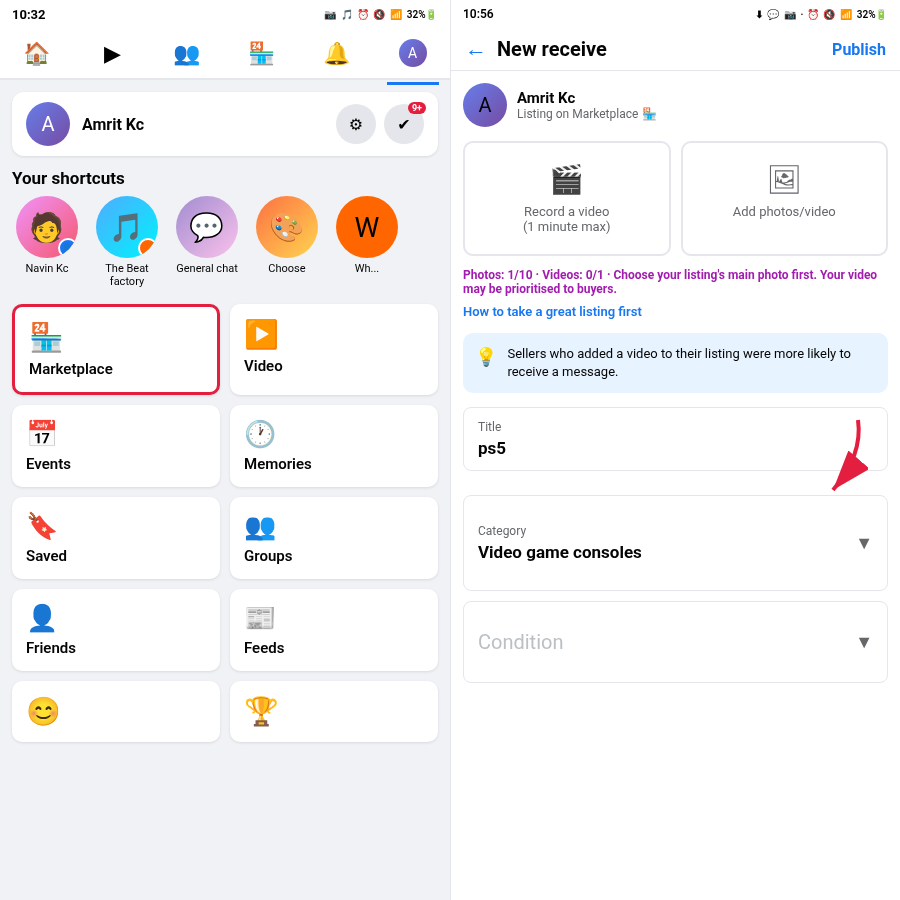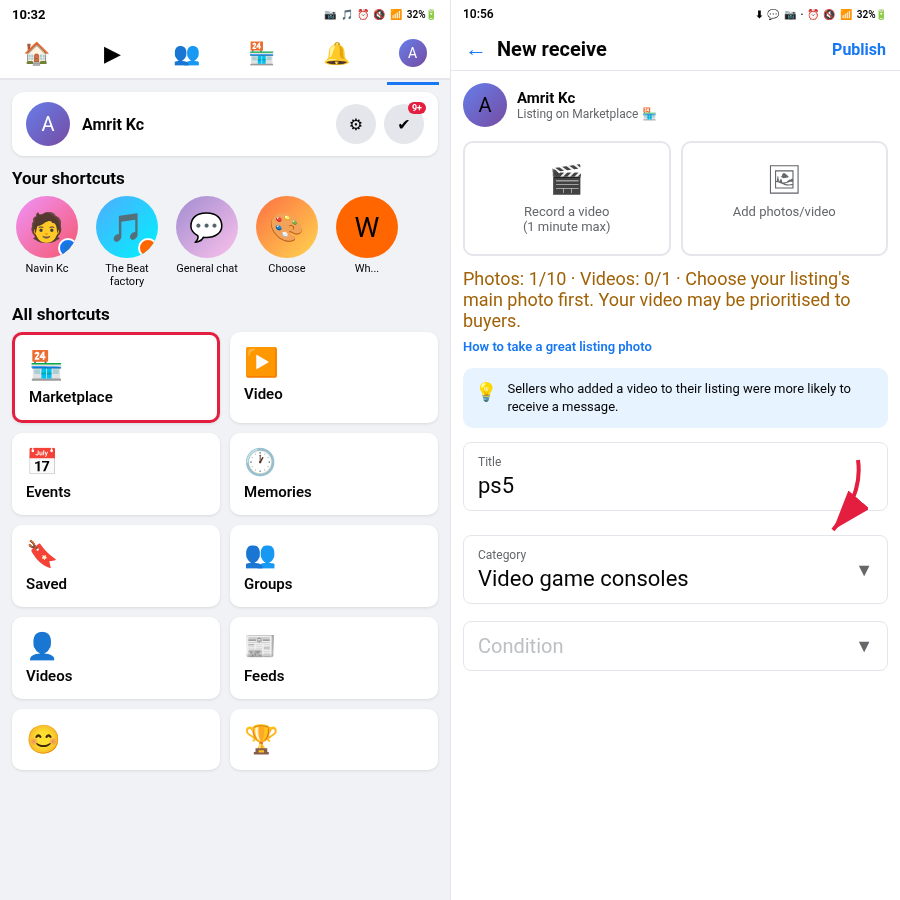--- a/index.html
+++ b/index.html
@@ -235,21 +235,21 @@
       border: 2px solid #e4e6eb;
       border-radius: 10px;
       padding: 20px 10px;
       display: flex; flex-direction: column; align-items: center; gap: 8px;
       cursor: pointer; background: #fff;
     }
     .media-icon { font-size: 28px; color: #65676b; }
     .media-label { font-size: 13px; color: #65676b; text-align: center; }
 
     .photos-info {
-      font-size: 18px; color: #a16207; margin-bottom: 8px;
+      font-size: 12px; color: #a21caf; margin-bottom: 8px; font-weight: bold;
     }
     .listing-link {
       font-size: 13px; color: #1877f2; font-weight: 600;
       margin-bottom: 14px; cursor: pointer;
     }
 
     
     .tip-box {
       background: #e7f3ff;
       border-radius: 10px;
@@ -262,28 +262,28 @@
 
     
     .form-field {
       border: 1px solid #e4e6eb;
       border-radius: 8px;
       padding: 12px 14px;
       margin-bottom: 24px;
       background: #fff;
     }
     .field-label { font-size: 12px; color: #65676b; margin-bottom: 4px; }
-    .field-value { font-size: 22px; color: #050505; font-weight: 400; }
+    .field-value { font-size: 17px; color: #050505; font-weight: 700; }
     .field-placeholder { font-size: 20px; color: #bcc0c4; }
 
     .form-field-dropdown {
       border: 1px solid #e4e6eb;
       border-radius: 8px;
-      padding: 12px 14px;
-      margin-bottom: 17px;
+      padding: 28px 14px;
+      margin-bottom: 10px;
       background: #fff;
       display: flex; align-items: center; justify-content: space-between;
     }
     .dropdown-content { display: flex; flex-direction: column; }
     .dropdown-arrow { font-size: 18px; color: #65676b; }
 
     
     .shortcuts-row::-webkit-scrollbar { display: none; }
     .right-content::-webkit-scrollbar { width: 4px; }
     .right-content::-webkit-scrollbar-thumb { background: #ccc; border-radius: 2px; }
@@ -383,21 +383,20 @@
 
       <div class="shortcut-item">
         <div class="shortcut-avatar">
           <div class="av-bg" style="background:#ff6600">W</div>
         </div>
         <span class="shortcut-name">Wh...</span>
       </div>
 
     </div>
 
-    <div class="section-title">All shortcuts</div>
     <div class="all-shortcuts-grid">
 
       <div class="shortcut-card highlighted">
         <div class="card-icon">🏪</div>
         <span class="card-label">Marketplace</span>
       </div>
 
       <div class="shortcut-card">
         <div class="card-icon">▶️</div>
         <span class="card-label">Video</span>
@@ -418,21 +417,21 @@
         <span class="card-label">Saved</span>
       </div>
 
       <div class="shortcut-card">
         <div class="card-icon" style="font-size:26px;color:#1877f2">👥</div>
         <span class="card-label">Groups</span>
       </div>
 
       <div class="shortcut-card">
         <div class="card-icon" style="font-size:26px;color:#1877f2">👤</div>
-        <span class="card-label">Videos</span>
+        <span class="card-label">Friends</span>
       </div>
 
       <div class="shortcut-card">
         <div class="card-icon" style="font-size:26px;color:#1877f2">📰</div>
         <span class="card-label">Feeds</span>
       </div>
 
     </div>
 
     <div style="display:flex; gap:10px; margin-top:10px;">
@@ -490,21 +489,21 @@
         <span class="media-label">Record a video<br>(1 minute max)</span>
       </div>
       <div class="media-btn">
         <span class="media-icon">🖼</span>
         <span class="media-label">Add photos/video</span>
       </div>
     </div>
 
     <div class="photos-info">Photos: 1/10 · Videos: 0/1 · Choose your listing's main photo first. Your video may be prioritised to buyers.</div>
 
-    <div class="listing-link">How to take a great listing photo</div>
+    <div class="listing-link">How to take a great listing first</div>
 
     <div class="tip-box">
       <span class="tip-icon">💡</span>
       <span class="tip-text">Sellers who added a video to their listing were more likely to receive a message.</span>
     </div>
 
     <div class="form-field">
       <div class="field-label">Title</div>
       <div class="field-value">ps5</div>
     </div>

